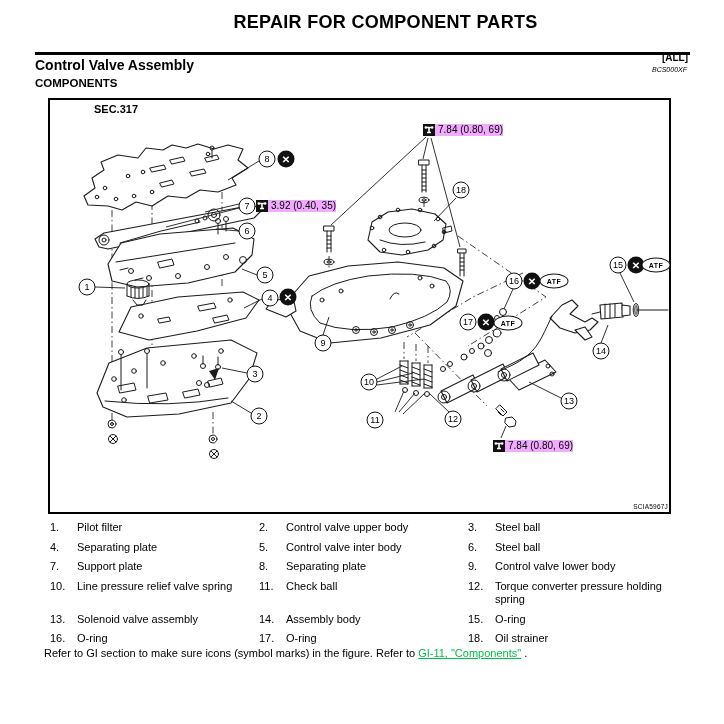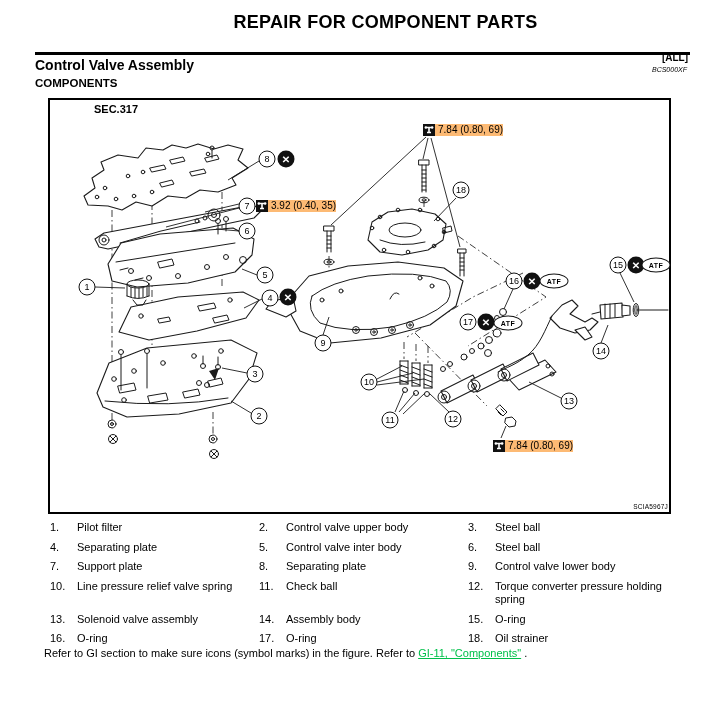--- a/index.html
+++ b/index.html
@@ -30,21 +30,21 @@
 
   .co { position:absolute; width:15px; height:15px; border:1.3px solid #111; border-radius:50%;
         transform:translate(-50%,-50%); background:#fff; display:flex; align-items:center; justify-content:center;
         font-size:9px; line-height:1; z-index:2; }
   .xmark { position:absolute; width:17px; height:17px; border-radius:50%; background:#111; color:#fff;
         transform:translate(-50%,-50%); display:flex; align-items:center; justify-content:center;
         font-size:10px; font-weight:bold; line-height:1; z-index:2; }
   .atf { position:absolute; width:27px; height:13px; border:1.2px solid #111; border-radius:50%;
         transform:translate(-50%,-50%); display:flex; align-items:center; justify-content:center;
         font-size:7px; font-weight:bold; letter-spacing:.4px; background:#fff; line-height:1; z-index:2; }
-  .torque { position:absolute; display:flex; align-items:center; gap:3px; font-size:10px; line-height:1; z-index:2; background:#fdba74; }
+  .torque { position:absolute; display:flex; align-items:center; gap:3px; font-size:10px; line-height:1; z-index:2; background:#f0abfc; }
   .ticon { width:12px; height:12px; background:#111; flex:none; }
 
   .parts { left:50px; top:521px; width:622px; display:grid;
            grid-template-columns:209px 209px 204px; row-gap:6px; font-size:11px; line-height:13.5px; z-index:2; }
   .pitem { display:flex; }
   .pnum { width:27px; flex:none; }
   .pname { flex:1; padding-right:8px; }
 
   .footer { left:44px; top:646px; width:650px; font-size:11px; line-height:14px; z-index:2; }
   .gi-link { color:#00c04a; text-decoration:underline; cursor:pointer; }
@@ -283,21 +283,21 @@
   </div>
 <div class="co" style="left:267px;top:159px">
     <span>8</span>
   </div>
 <div class="co" style="left:323px;top:343px">
     <span>9</span>
   </div>
 <div class="co" style="left:369px;top:382px">
     <span>10</span>
   </div>
-<div class="co" style="left:390px;top:420px">
+<div class="co" style="left:375px;top:420px">
     <span>11</span>
   </div>
 <div class="co" style="left:453px;top:419px">
     <span>12</span>
   </div>
 <div class="co" style="left:569px;top:401px">
     <span>13</span>
   </div>
 <div class="co" style="left:601px;top:351px">
     <span>14</span>

